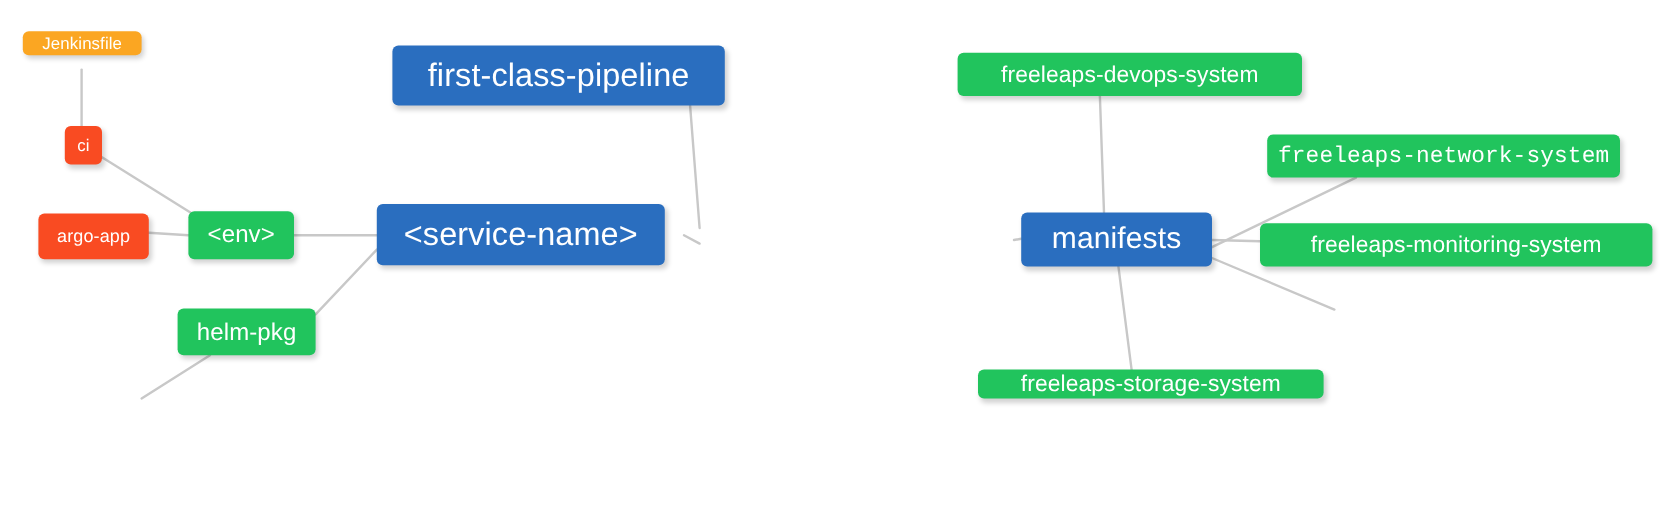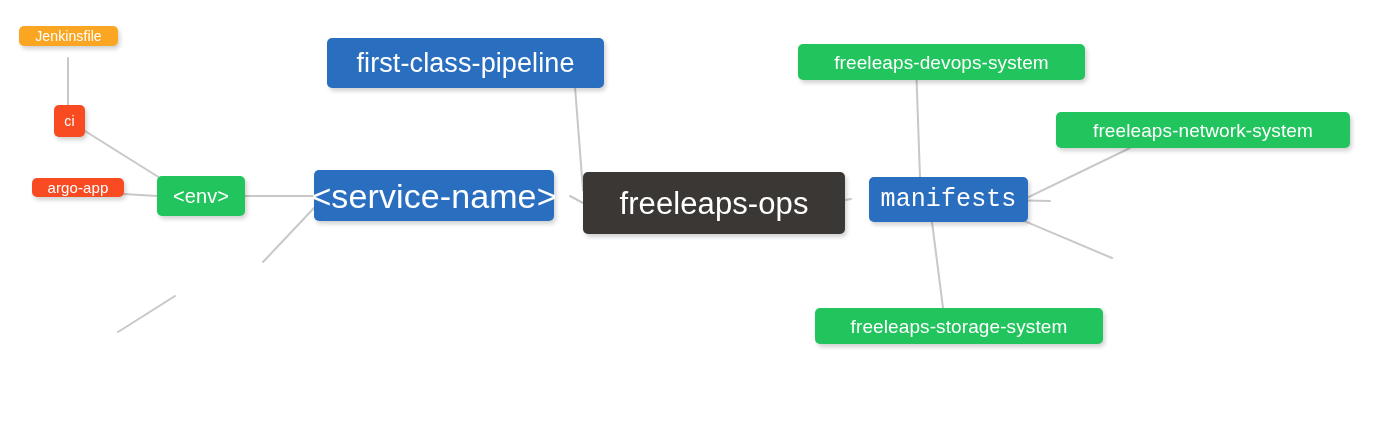--- a/index.html
+++ b/index.html
@@ -64,40 +64,43 @@
       <polyline points="1010,200 1050,201" fill="none" stroke="#c8c8c8" stroke-width="2" stroke-linecap="round"></polyline>
       <polyline points="1010,215 1112,258" fill="none" stroke="#c8c8c8" stroke-width="2" stroke-linecap="round"></polyline>
       <polyline points="932,222 943,308" fill="none" stroke="#c8c8c8" stroke-width="2" stroke-linecap="round"></polyline>
     </svg>
 <div class="node" style="left: 19px; top: 26px; width: 99px; height: 20px; background: rgb(251, 166, 34); font-size: 14px; color: rgb(255, 255, 255);">
       <span class="node-label">Jenkinsfile</span>
     </div>
     <div class="node" style="left: 54px; top: 105px; width: 31px; height: 32px; background: rgb(249, 75, 34); font-size: 14px; color: rgb(255, 255, 255); justify-content: center;">
       <span class="node-label">ci</span>
     </div>
-    <div class="node" style="left: 32px; top: 178px; width: 92px; height: 19px; background: rgb(249, 75, 34); font-size: 15px; color: rgb(255, 255, 255);">
+    <div class="node" style="left: 32px; top: 178px; width: 92px; height: 38px; background: rgb(249, 75, 34); font-size: 15px; color: rgb(255, 255, 255);">
       <span class="node-label">argo-app</span>
     </div>
     <div class="node" style="left: 157px; top: 176px; width: 88px; height: 40px; background: rgb(33, 196, 93); font-size: 20px; color: rgb(255, 255, 255); text-align: right;">
       <span class="node-label">&lt;env&gt;</span>
     </div>
+    <div class="node" style="left: 148px; top: 257px; width: 115px; height: 39px; background: rgb(33, 196, 93); font-size: 20px; color: rgb(255, 255, 255);">
+      <span class="node-label">helm-pkg</span>
+    </div>
     <div class="node" style="left: 314px; top: 38px; width: 277px; height: 50px; background: rgb(42, 110, 191); font-size: 27px; color: rgb(255, 255, 255); margin-left: 13px;">
       <span class="node-label">first-class-pipeline</span>
     </div>
-    <div class="node" style="left: 314px; top: 170px; width: 240px; height: 51px; background: rgb(42, 110, 191); font-size: 34px; color: rgb(255, 255, 255);">
+    <div class="node" style="left: 314px; top: 170px; width: 240px; height: 51px; background: rgb(42, 110, 191); font-size: 27px; color: rgb(255, 255, 255);">
       <span class="node-label">&lt;service-name&gt;</span>
     </div>
-    <div class="node" style="left: 583px; top: 172px; width: 262px; height: 62px; background: rgb(59, 55, 52); font-size: 31px; color: rgb(255, 255, 255);">
-      <span class="node-label">freeleaps-ops</span>
-    </div>
-    <div class="node" style="left: 869px; top: 177px; width: 159px; height: 45px; background: rgb(42, 110, 191); font-size: 25px; color: rgb(255, 255, 255); font-family: Liberation Mono, monospace;">
+    <div class="node" style="left: 851px; top: 177px; width: 159px; height: 45px; background: rgb(42, 110, 191); font-size: 25px; color: rgb(255, 255, 255);">
       <span class="node-label">manifests</span>
     </div>
     <div class="node" style="left: 798px; top: 28px; width: 287px; height: 36px; background: rgb(33, 196, 93); font-size: 19px; color: rgb(255, 255, 255); margin-top: 16px;">
       <span class="node-label">freeleaps-devops-system</span>
     </div>
-    <div class="node" style="left: 1056px; top: 112px; width: 294px; height: 36px; background: rgb(33, 196, 93); font-size: 19px; color: rgb(255, 255, 255);">
+    <div class="node" style="left: 1056px; top: 112px; width: 294px; height: 36px; background: rgb(33, 196, 93); font-size: 19px; color: rgb(255, 255, 255); font-family: Liberation Mono, monospace;">
       <span class="node-label">freeleaps-network-system</span>
     </div>
-    <div class="node" style="left: 815px; top: 308px; width: 288px; height: 36px; background: rgb(33, 196, 93); font-size: 19px; color: rgb(255, 255, 255);">
+    <div class="node" style="left: 1050px; top: 186px; width: 327px; height: 36px; background: rgb(33, 196, 93); font-size: 19px; color: rgb(255, 255, 255);">
+      <span class="node-label">freeleaps-monitoring-system</span>
+    </div>
+    <div class="node" style="left: 815px; top: 308px; width: 288px; height: 24px; background: rgb(33, 196, 93); font-size: 19px; color: rgb(255, 255, 255);">
       <span class="node-label">freeleaps-storage-system</span>
     </div>
   </div>
 
 </body></html>

